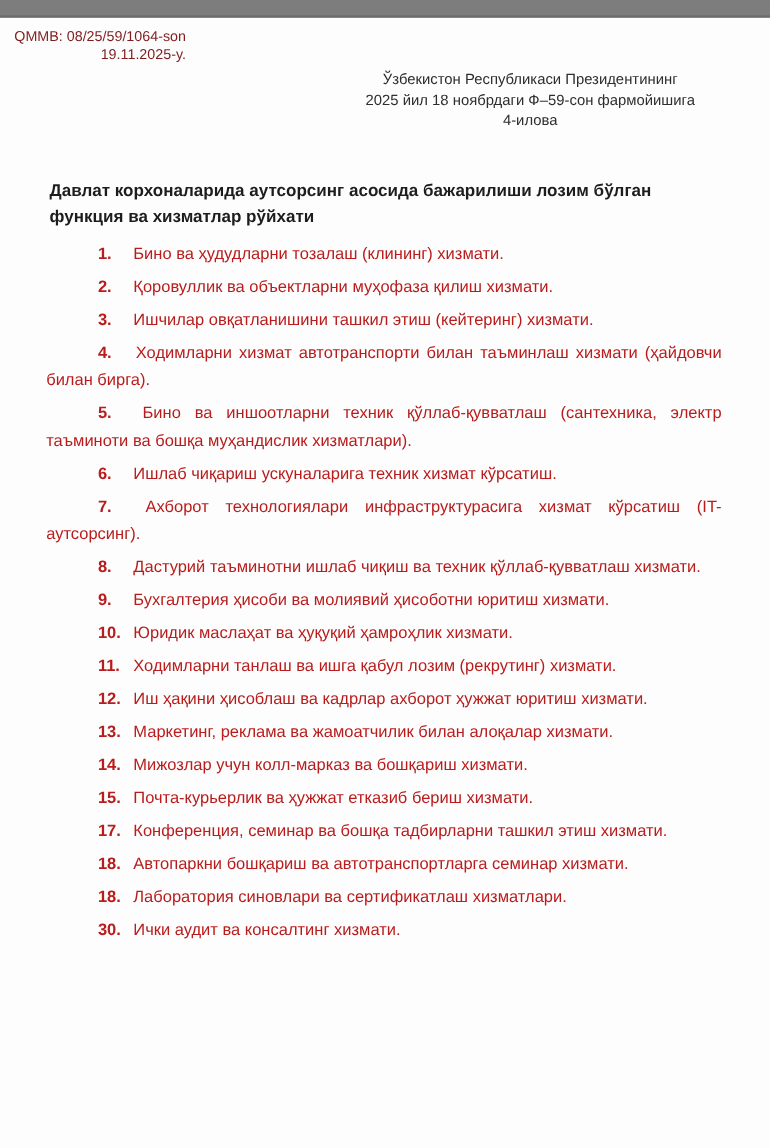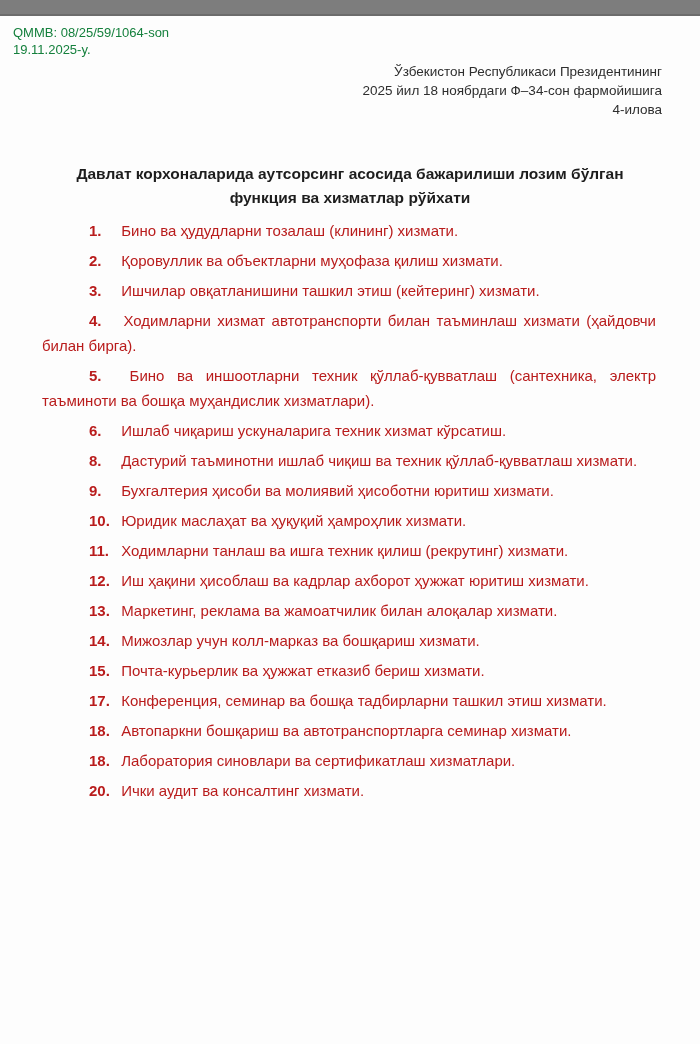--- a/index.html
+++ b/index.html
@@ -19,40 +19,40 @@
   .top-bar {
     width: 700px;
     height: 14px;
     background: #7d7d7d;
     border-bottom: 2px solid #6c6c6c;
   }
   .stamp {
     position: absolute;
     top: 24px;
     left: 13px;
-    color: #15803d;
+    color: #7f1d1d;
     font-size: 13px;
     line-height: 17px;
+    text-align: right;
   }
   .annex-wrap {
     position: absolute;
     top: 62px;
     right: 38px;
     width: 360px;
-    text-align: right;
+    text-align: center;
     color: #2e2e2e;
     font-size: 13.5px;
     line-height: 19px;
   }
   .doc-title {
     position: absolute;
     top: 162px;
     left: 45px;
     right: 45px;
-    text-align: center;
     font-weight: bold;
     font-size: 15.5px;
     line-height: 24px;
     color: #1d1d1d;
   }
   .list {
     position: absolute;
     top: 218px;
     left: 42px;
     right: 44px;
@@ -79,59 +79,60 @@
 
   <div class="top-bar"></div>
 
   <div class="stamp">
     <div>QMMB: 08/25/59/1064-son</div>
     <div>19.11.2025-y.</div>
   </div>
 
   <div class="annex-wrap">
     <div>Ўзбекистон Республикаси Президентининг</div>
-    <div>2025 йил 18 ноябрдаги Ф–34-сон фармойишига</div>
+    <div>2025 йил 18 ноябрдаги Ф–59-сон фармойишига</div>
     <div>4-илова</div>
   </div>
 
   <div class="doc-title">Давлат корхоналарида аутсорсинг асосида бажарилиши лозим бўлган функция ва хизматлар рўйхати</div>
 
   <div class="list" id="service-list">
   <p class="item"><span class="num">1.</span><span class="txt"> Бино ва ҳудудларни тозалаш (клининг) хизмати.</span></p>
 
   <p class="item"><span class="num">2.</span><span class="txt"> Қоровуллик ва объектларни муҳофаза қилиш хизмати.</span></p>
 
   <p class="item"><span class="num">3.</span><span class="txt"> Ишчилар овқатланишини ташкил этиш (кейтеринг) хизмати.</span></p>
 
   <p class="item"><span class="num">4.</span><span class="txt"> Ходимларни хизмат автотранспорти билан таъминлаш хизмати (ҳайдовчи билан бирга).</span></p>
 
   <p class="item"><span class="num">5.</span><span class="txt"> Бино ва иншоотларни техник қўллаб-қувватлаш (сантехника, электр таъминоти ва бошқа муҳандислик хизматлари).</span></p>
 
   <p class="item"><span class="num">6.</span><span class="txt"> Ишлаб чиқариш ускуналарига техник хизмат кўрсатиш.</span></p>
 
+  <p class="item"><span class="num">7.</span><span class="txt"> Ахборот технологиялари инфраструктурасига хизмат кўрсатиш (IT-аутсорсинг).</span></p>
 
   <p class="item"><span class="num">8.</span><span class="txt"> Дастурий таъминотни ишлаб чиқиш ва техник қўллаб-қувватлаш хизмати.</span></p>
 
   <p class="item"><span class="num">9.</span><span class="txt"> Бухгалтерия ҳисоби ва молиявий ҳисоботни юритиш хизмати.</span></p>
 
   <p class="item"><span class="num">10.</span><span class="txt"> Юридик маслаҳат ва ҳуқуқий ҳамроҳлик хизмати.</span></p>
 
-  <p class="item"><span class="num">11.</span><span class="txt"> Ходимларни танлаш ва ишга техник қилиш (рекрутинг) хизмати.</span></p>
+  <p class="item"><span class="num">11.</span><span class="txt"> Ходимларни танлаш ва ишга қабул лозим (рекрутинг) хизмати.</span></p>
 
   <p class="item"><span class="num">12.</span><span class="txt"> Иш ҳақини ҳисоблаш ва кадрлар ахборот ҳужжат юритиш хизмати.</span></p>
 
   <p class="item"><span class="num">13.</span><span class="txt"> Маркетинг, реклама ва жамоатчилик билан алоқалар хизмати.</span></p>
 
   <p class="item"><span class="num">14.</span><span class="txt"> Мижозлар учун колл-марказ ва бошқариш хизмати.</span></p>
 
   <p class="item"><span class="num">15.</span><span class="txt"> Почта-курьерлик ва ҳужжат етказиб бериш хизмати.</span></p>
 
 
   <p class="item"><span class="num">17.</span><span class="txt"> Конференция, семинар ва бошқа тадбирларни ташкил этиш хизмати.</span></p>
 
   <p class="item"><span class="num">18.</span><span class="txt"> Автопаркни бошқариш ва автотранспортларга семинар хизмати.</span></p>
 
   <p class="item"><span class="num">18.</span><span class="txt"> Лаборатория синовлари ва сертификатлаш хизматлари.</span></p>
 
-  <p class="item"><span class="num">20.</span><span class="txt"> Ички аудит ва консалтинг хизмати.</span></p>
+  <p class="item"><span class="num">30.</span><span class="txt"> Ички аудит ва консалтинг хизмати.</span></p>
 </div>
 
 </div>
 
 </body></html>

